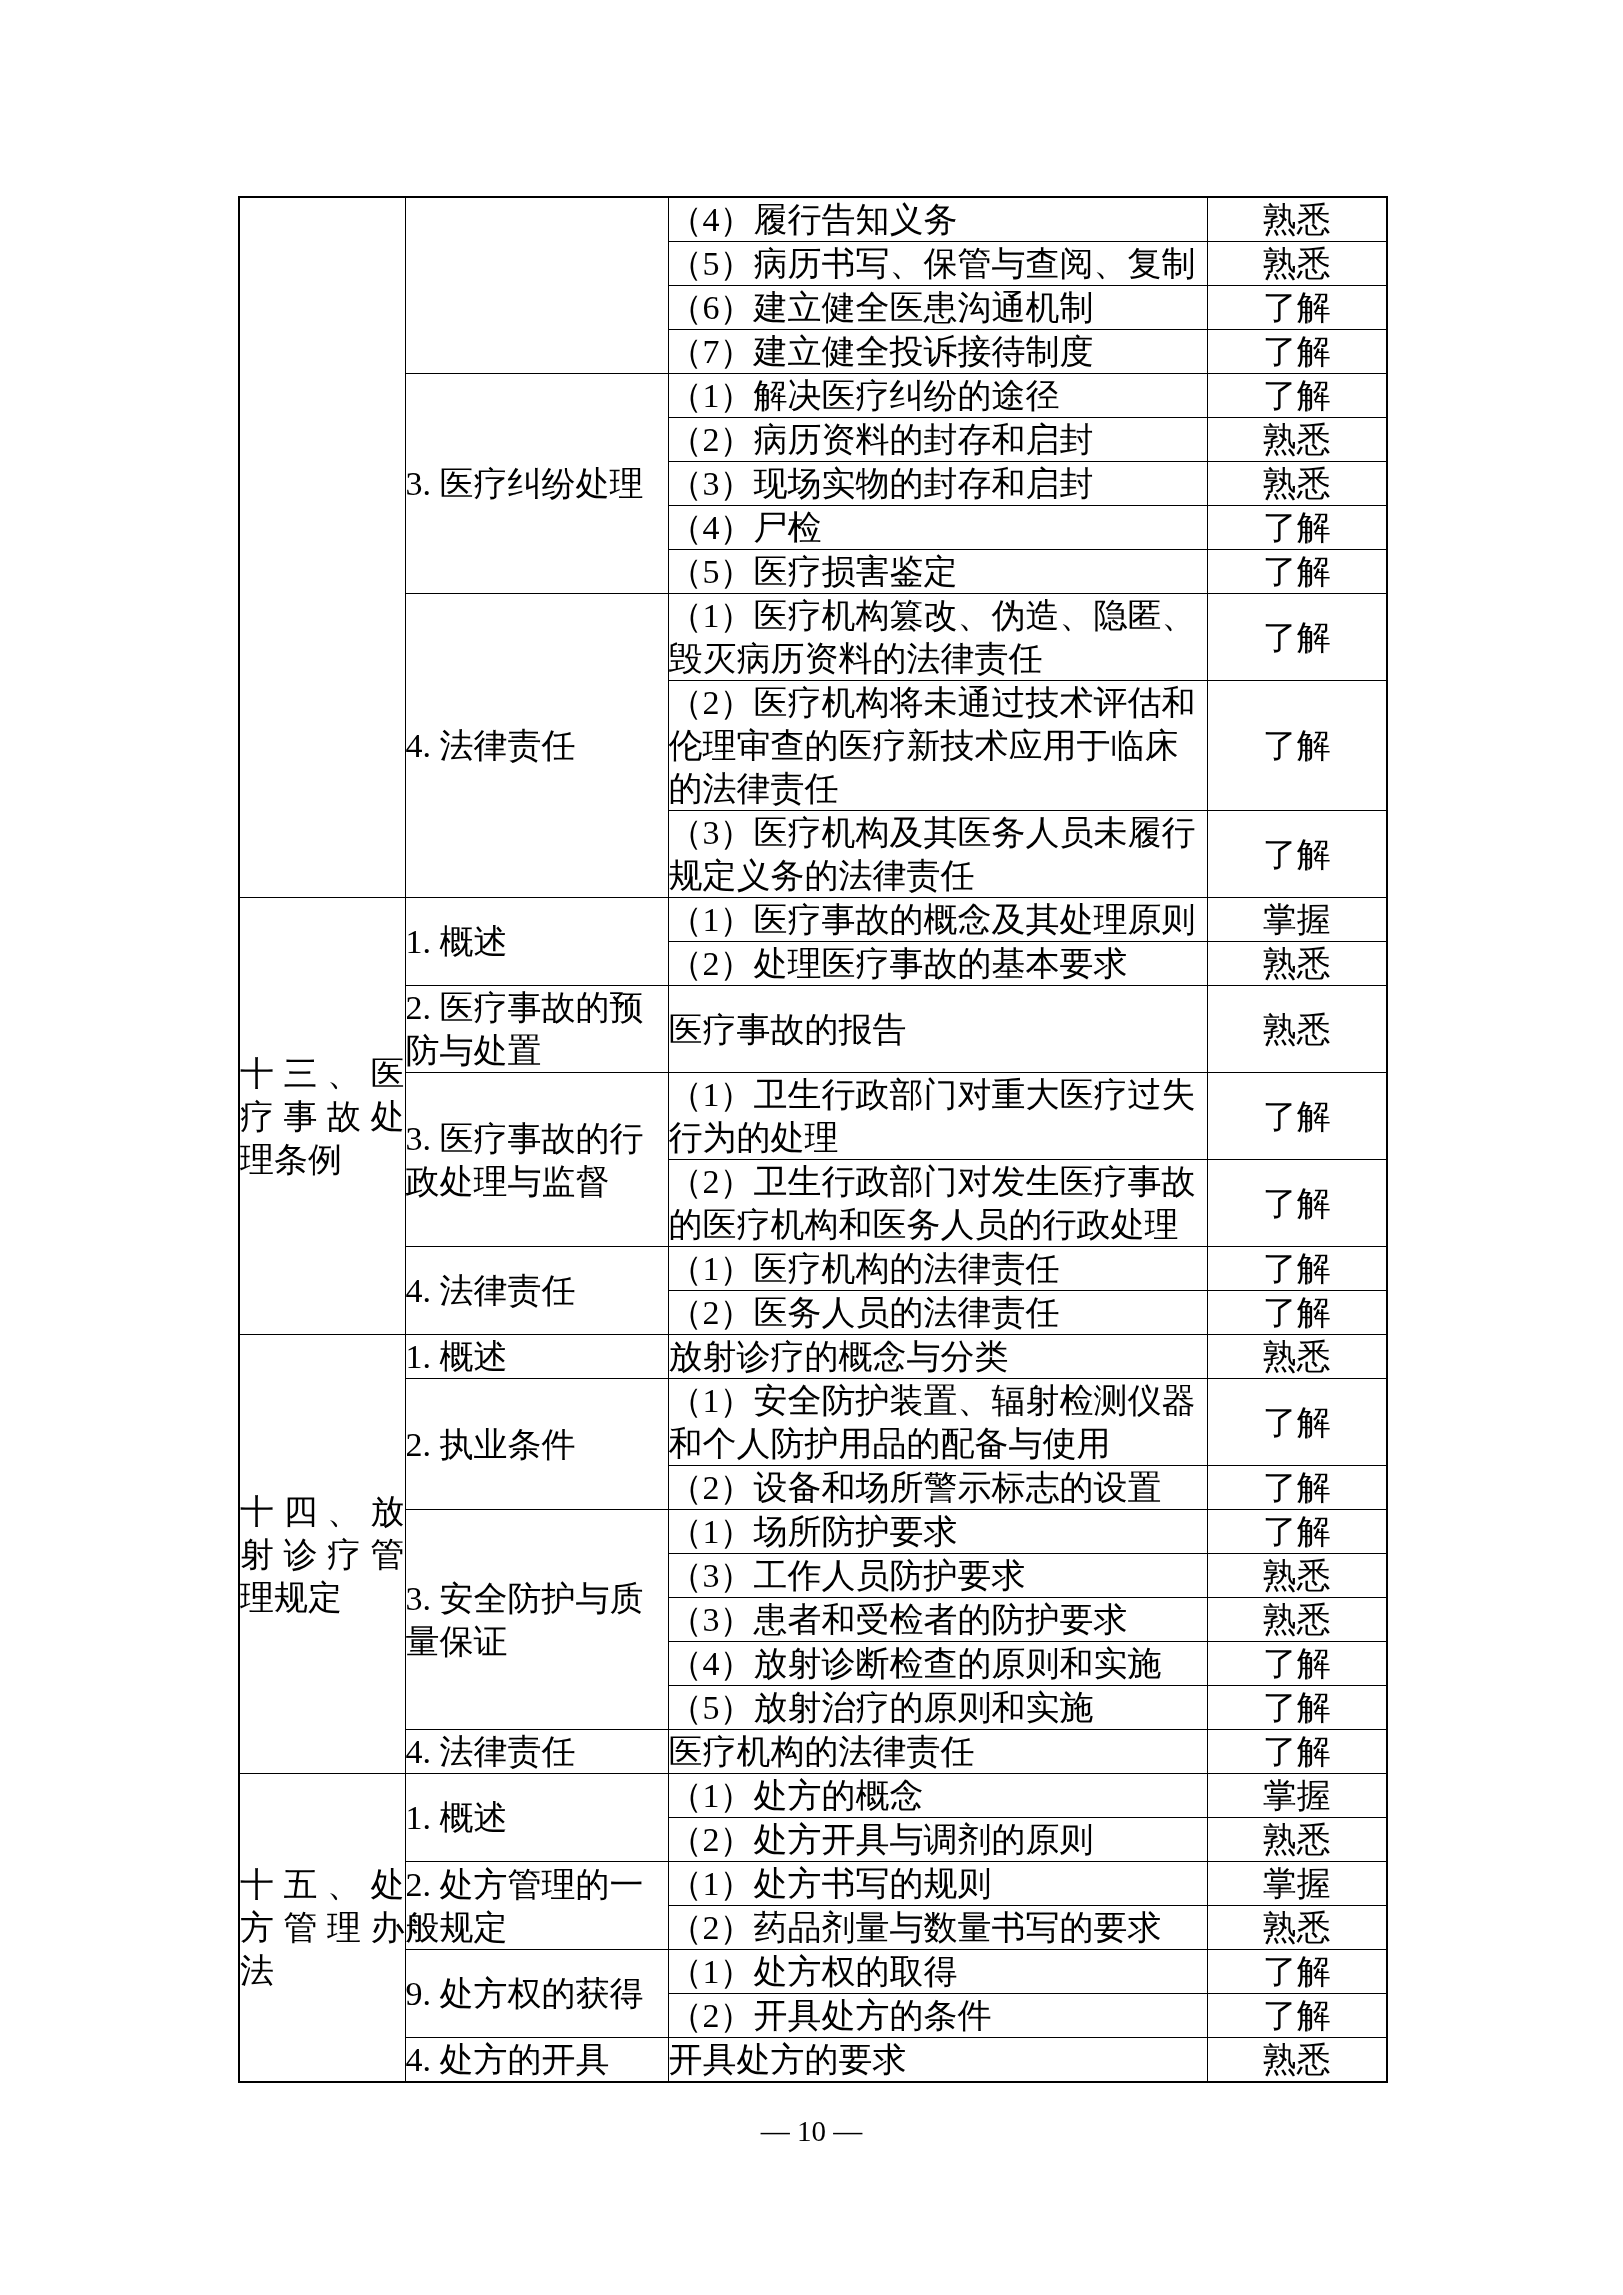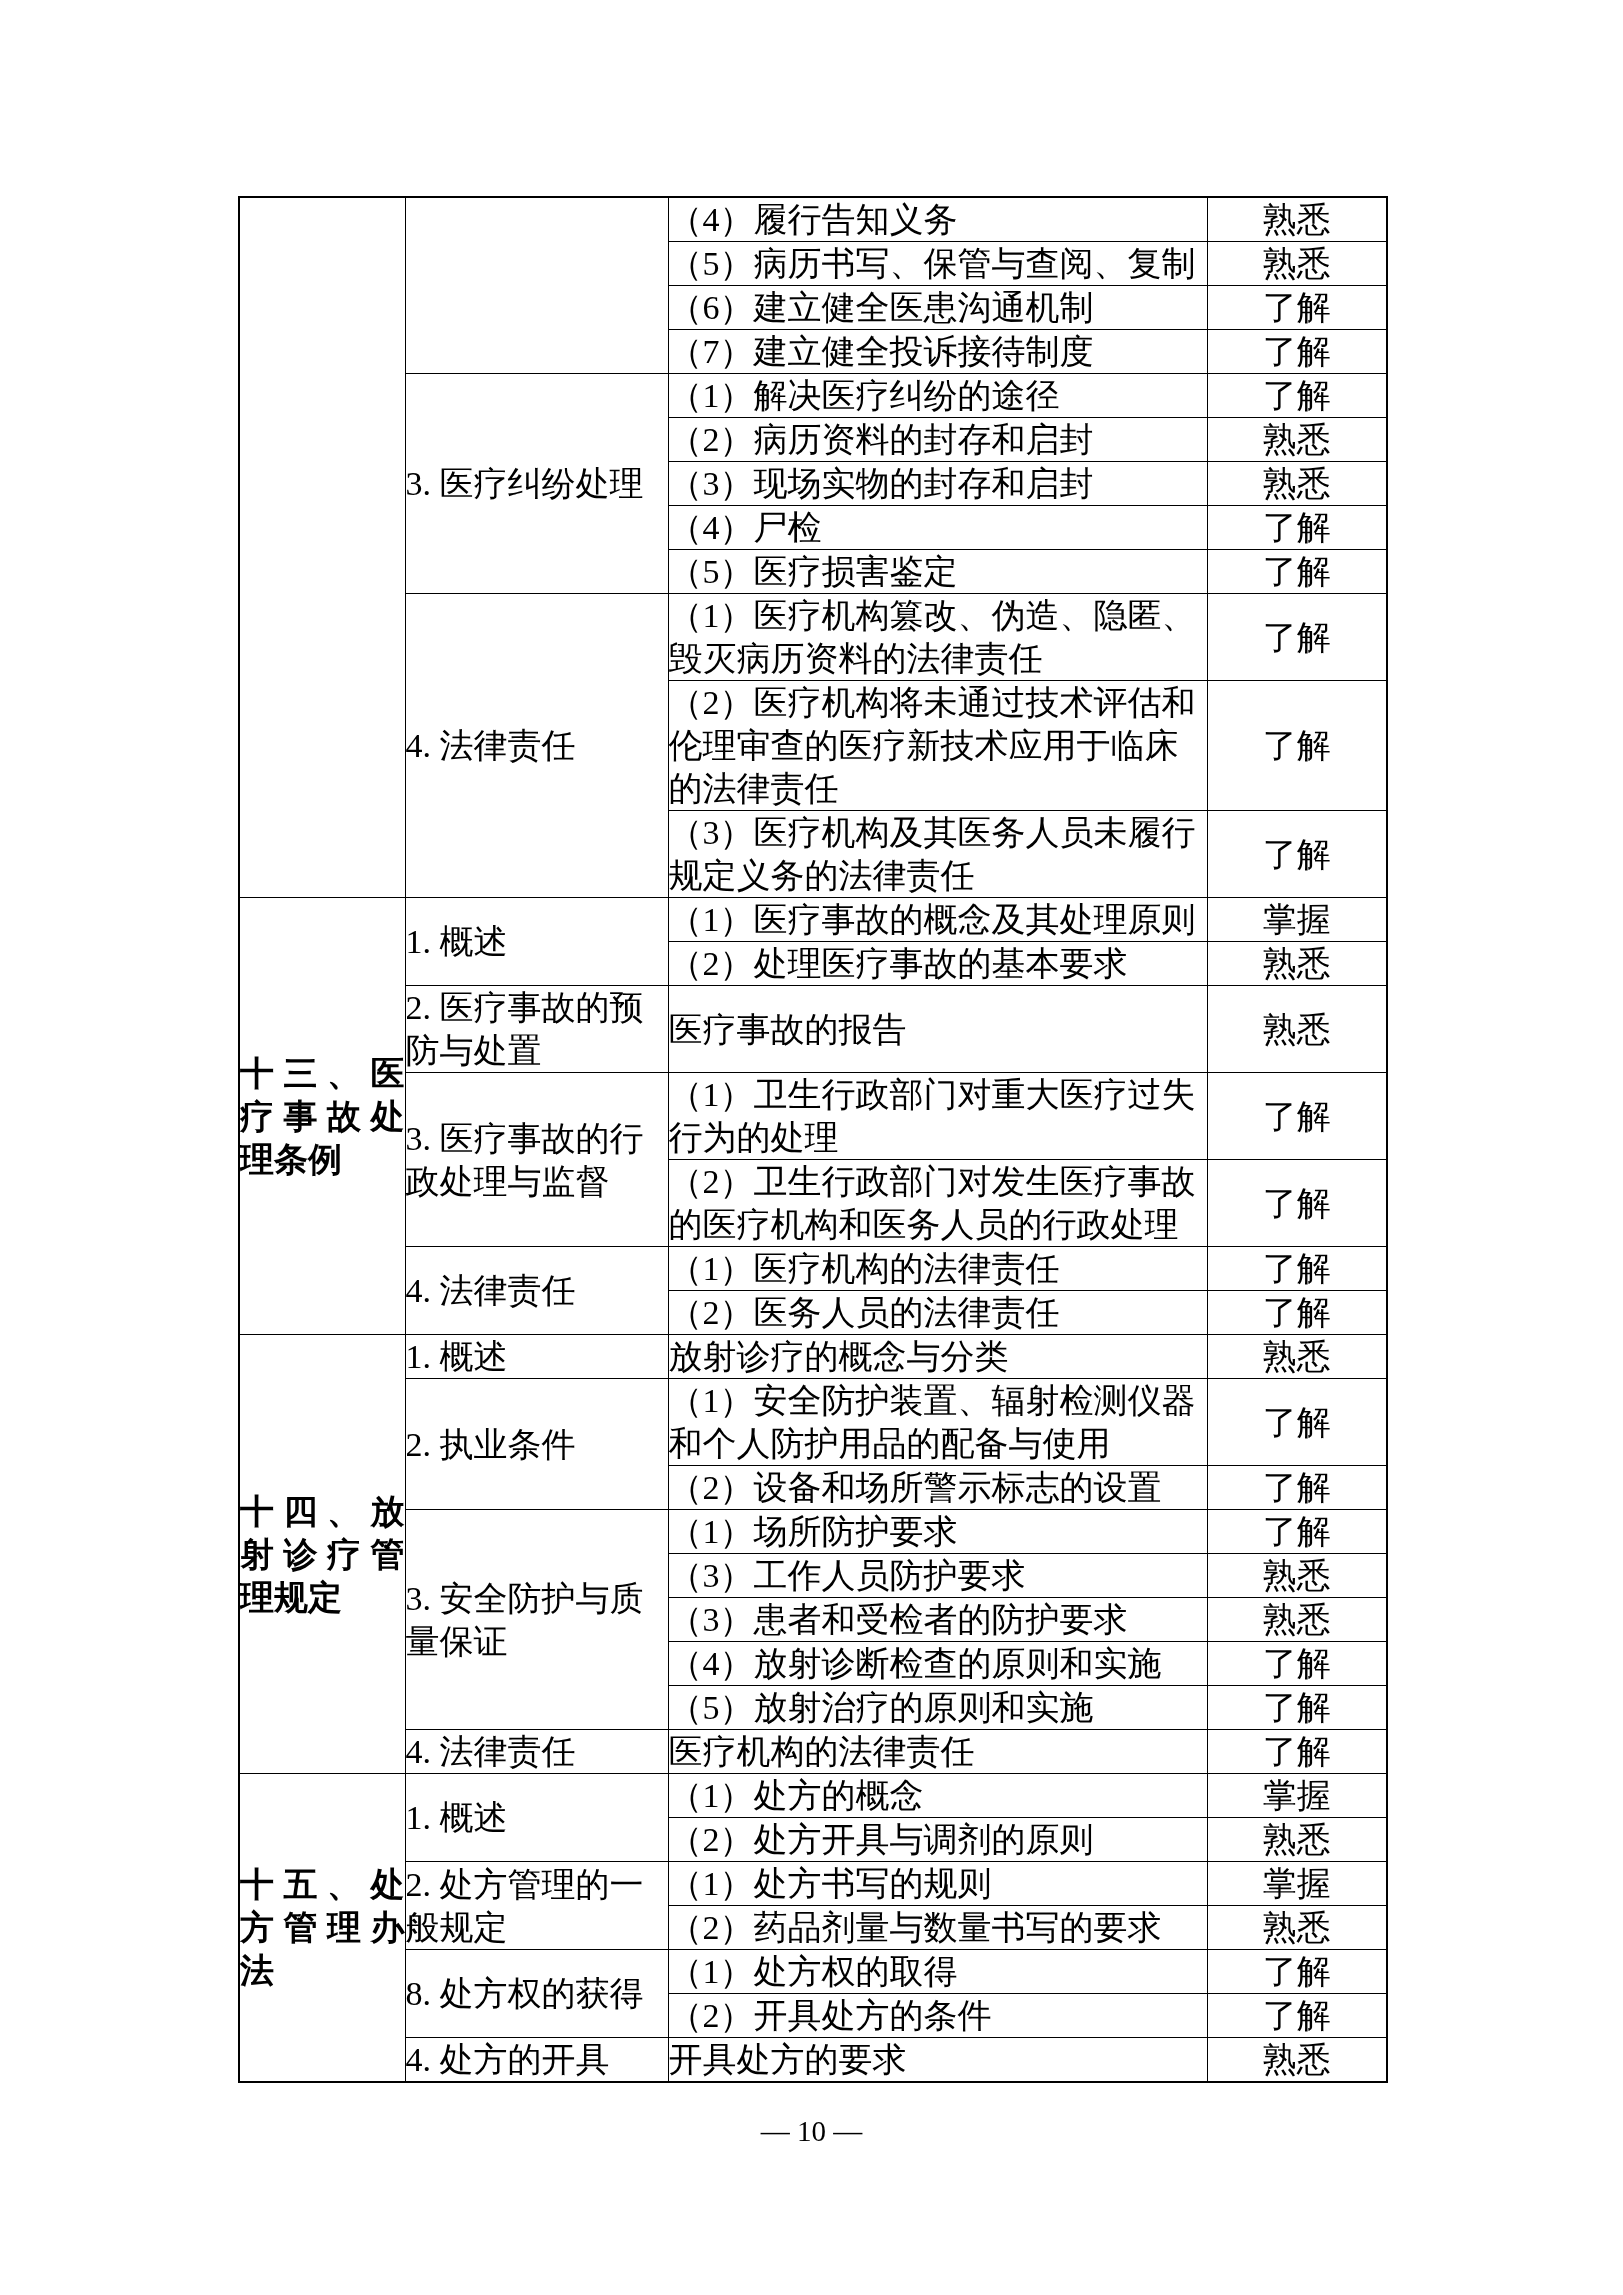--- a/index.html
+++ b/index.html
@@ -37,21 +37,20 @@
     vertical-align: middle;
     line-height: 43px;
     padding: 0;
     overflow: hidden;
     word-break: break-all;
   }
   td.col-chapter {
     text-align: justify;
     text-justify: inter-character;
     padding: 0 4.1px;
-    font-weight: bold;
   }
   td.col-section {
     padding: 0 5.1px 0 12.3px;
     text-align: left;
   }
   td.col-item {
     padding: 0 6.1px 0 14.3px;
     text-align: left;
   }
   td.col-level {
@@ -223,21 +222,21 @@
         <tr style="height: 43px;">
           <td rowspan="2" class="col-section sec-end">2. 处方管理的一般规定</td>
           <td class="col-item">（1）处方书写的规则</td>
           <td class="col-level">掌握</td>
         </tr>
         <tr style="height: 43px;">
           <td class="col-item sec-end">（2）药品剂量与数量书写的要求</td>
           <td class="col-level sec-end">熟悉</td>
         </tr>
         <tr style="height: 43px;">
-          <td rowspan="2" class="col-section sec-end">8. 处方权的获得</td>
+          <td rowspan="2" class="col-section sec-end">9. 处方权的获得</td>
           <td class="col-item">（1）处方权的取得</td>
           <td class="col-level">了解</td>
         </tr>
         <tr style="height: 43px;">
           <td class="col-item sec-end">（2）开具处方的条件</td>
           <td class="col-level sec-end">了解</td>
         </tr>
         <tr style="height: 43px;">
           <td rowspan="1" class="col-section group-end">4. 处方的开具</td>
           <td class="col-item group-end">开具处方的要求</td>

